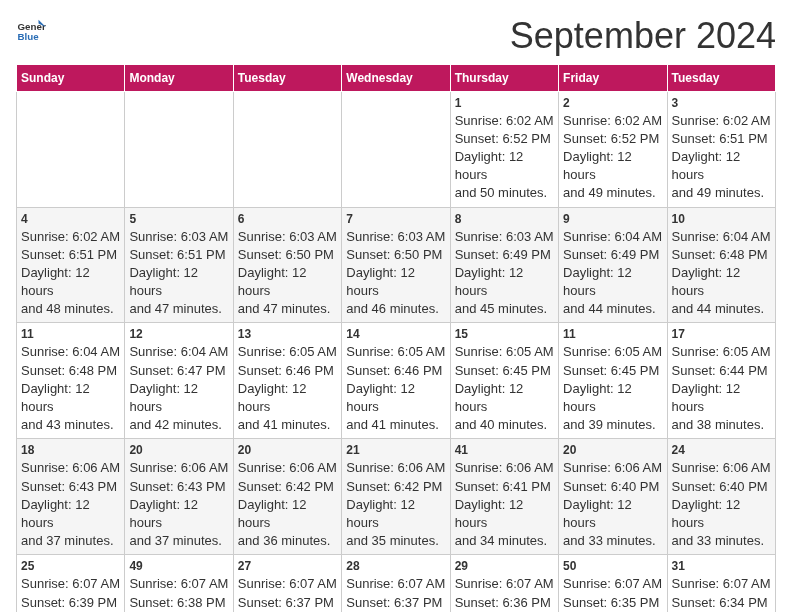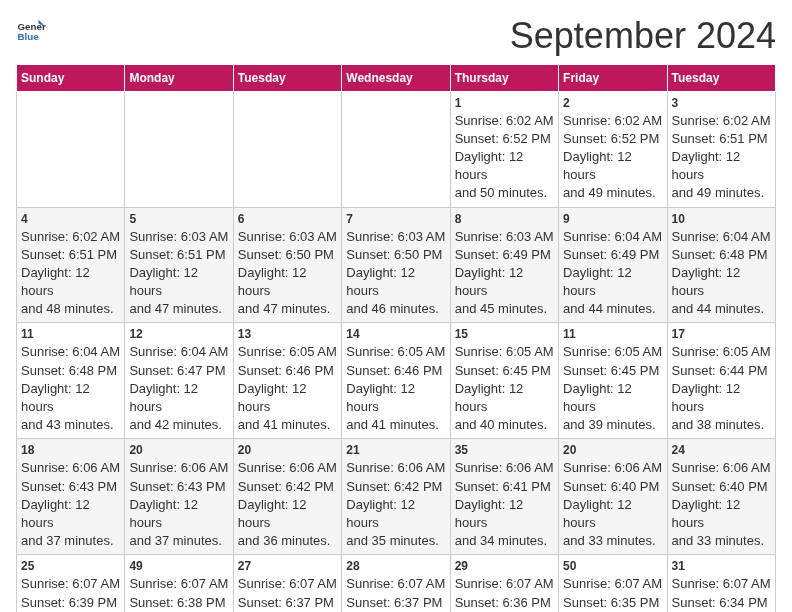--- a/index.html
+++ b/index.html
@@ -264,21 +264,21 @@
 and 36 minutes.</div>
         </td>
         <td>
           <span class="day-number">21</span>
           <div class="day-info" style="white-space: pre-line;">Sunrise: 6:06 AM
 Sunset: 6:42 PM
 Daylight: 12 hours
 and 35 minutes.</div>
         </td>
         <td>
-          <span class="day-number">35</span>
+          <span class="day-number">41</span>
           <div class="day-info" style="white-space: pre-line;">Sunrise: 6:06 AM
 Sunset: 6:41 PM
 Daylight: 12 hours
 and 34 minutes.</div>
         </td>
         <td>
           <span class="day-number">20</span>
           <div class="day-info" style="white-space: pre-line;">Sunrise: 6:06 AM
 Sunset: 6:40 PM
 Daylight: 12 hours

